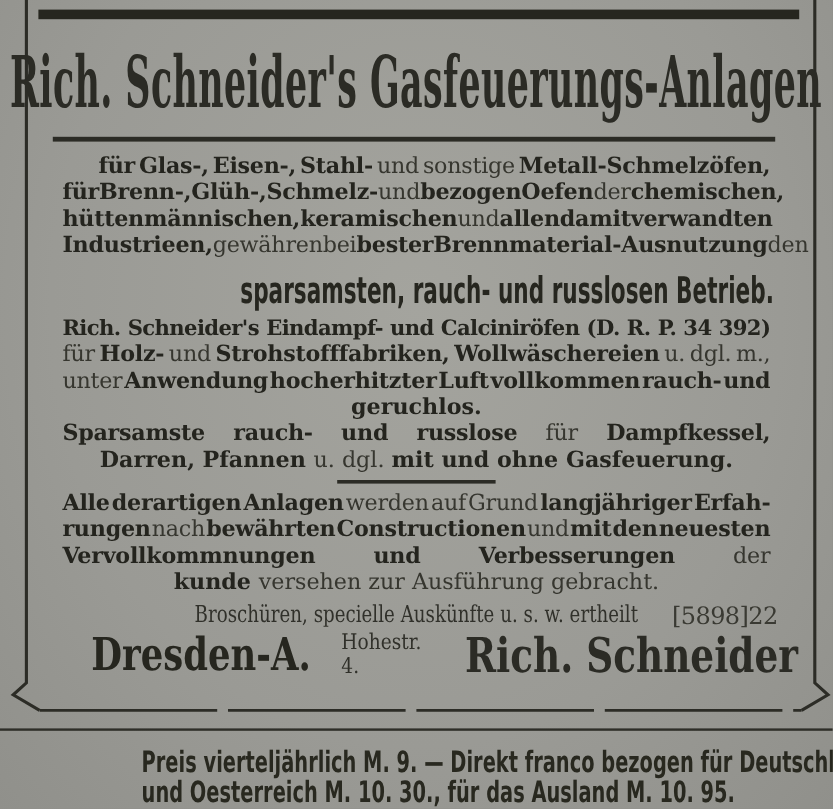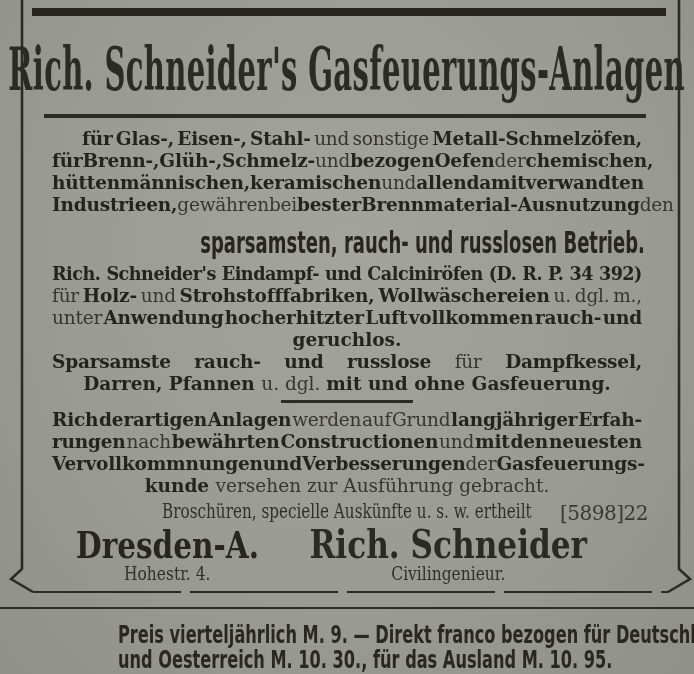--- a/index.html
+++ b/index.html
@@ -48,21 +48,21 @@
   .mid-rule{width:132px;height:3px;margin:5px auto 6px auto;background:#2b2b25;}
 
   .brochure-row{position:relative;margin:3px 12px 0 12px;text-align:center;height:22px;}
   .brochure-text{
     display:inline-block;white-space:nowrap;font-size:19.5px;color:#30302a;
     transform:scaleX(0.78);transform-origin:center center;
   }
   .ad-ref{position:absolute;right:-6px;top:1px;font-size:20px;letter-spacing:-0.5px;color:#3a3a33;}
 
   .sig-row{display:flex;justify-content:space-between;margin:3px 0 0 0;padding:0 128px 0 16px;}
-  .sig-block{display:flex;flex-direction:column;align-items:center;}
+  .sig-block{display:flex;flex-direction:row;align-items:center;}
   .sig-name{
     white-space:nowrap;font-weight:bold;font-size:36px;line-height:38px;color:#26261f;
     transform:scale(0.82,1.05);transform-origin:center center;
   }
   .sig-name.thin{font-size:38px;color:#2b2b25;}
   .sig-sub{font-size:18px;line-height:20px;margin-top:1px;color:#30302a;transform:scaleX(0.86);}
 
   .footer-rule{position:absolute;left:0;right:0;top:607px;height:2px;background:#2e2e28;}
   .footer{
     position:absolute;left:0;right:0;top:622px;text-align:center;
@@ -176,21 +176,21 @@
           </div>
           <div class="line cline"><span class="w-b">Darren, Pfannen </span><span class="w-r">u. dgl. </span><span class="w-b">mit und ohne Gasfeuerung.</span></div>
         </div>
       </div>
 
     <div class="mid-rule"></div>
 
     <div class="body-block" style="margin-top:0;">
         <div class="para">
           <div class="line jline">
-            <span class="w w-b">Rich</span>
+            <span class="w w-b">Alle</span>
             <span class="w w-b">derartigen</span>
             <span class="w w-b">Anlagen</span>
             <span class="w w-r">werden</span>
             <span class="w w-r">auf</span>
             <span class="w w-r">Grund</span>
             <span class="w w-b">langjähriger</span>
             <span class="w w-b">Erfah-</span>
           </div>
           <div class="line jline">
             <span class="w w-b">rungen</span>
@@ -200,21 +200,20 @@
             <span class="w w-r">und</span>
             <span class="w w-b">mit</span>
             <span class="w w-b">den</span>
             <span class="w w-b">neuesten</span>
           </div>
           <div class="line jline">
             <span class="w w-b">Vervollkommnungen</span>
             <span class="w w-b">und</span>
             <span class="w w-b">Verbesserungen</span>
             <span class="w w-r">der</span>
-            <span class="w w-b">Gasfeuerungs-</span>
           </div>
           <div class="line cline"><span class="w-b">kunde </span><span class="w-r">versehen zur Ausführung gebracht.</span></div>
         </div>
       </div>
 
     <div class="brochure-row">
       <span class="brochure-text">Broschüren, specielle Auskünfte u. s. w. ertheilt</span>
       <span class="ad-ref">[5898]22</span>
     </div>
 

